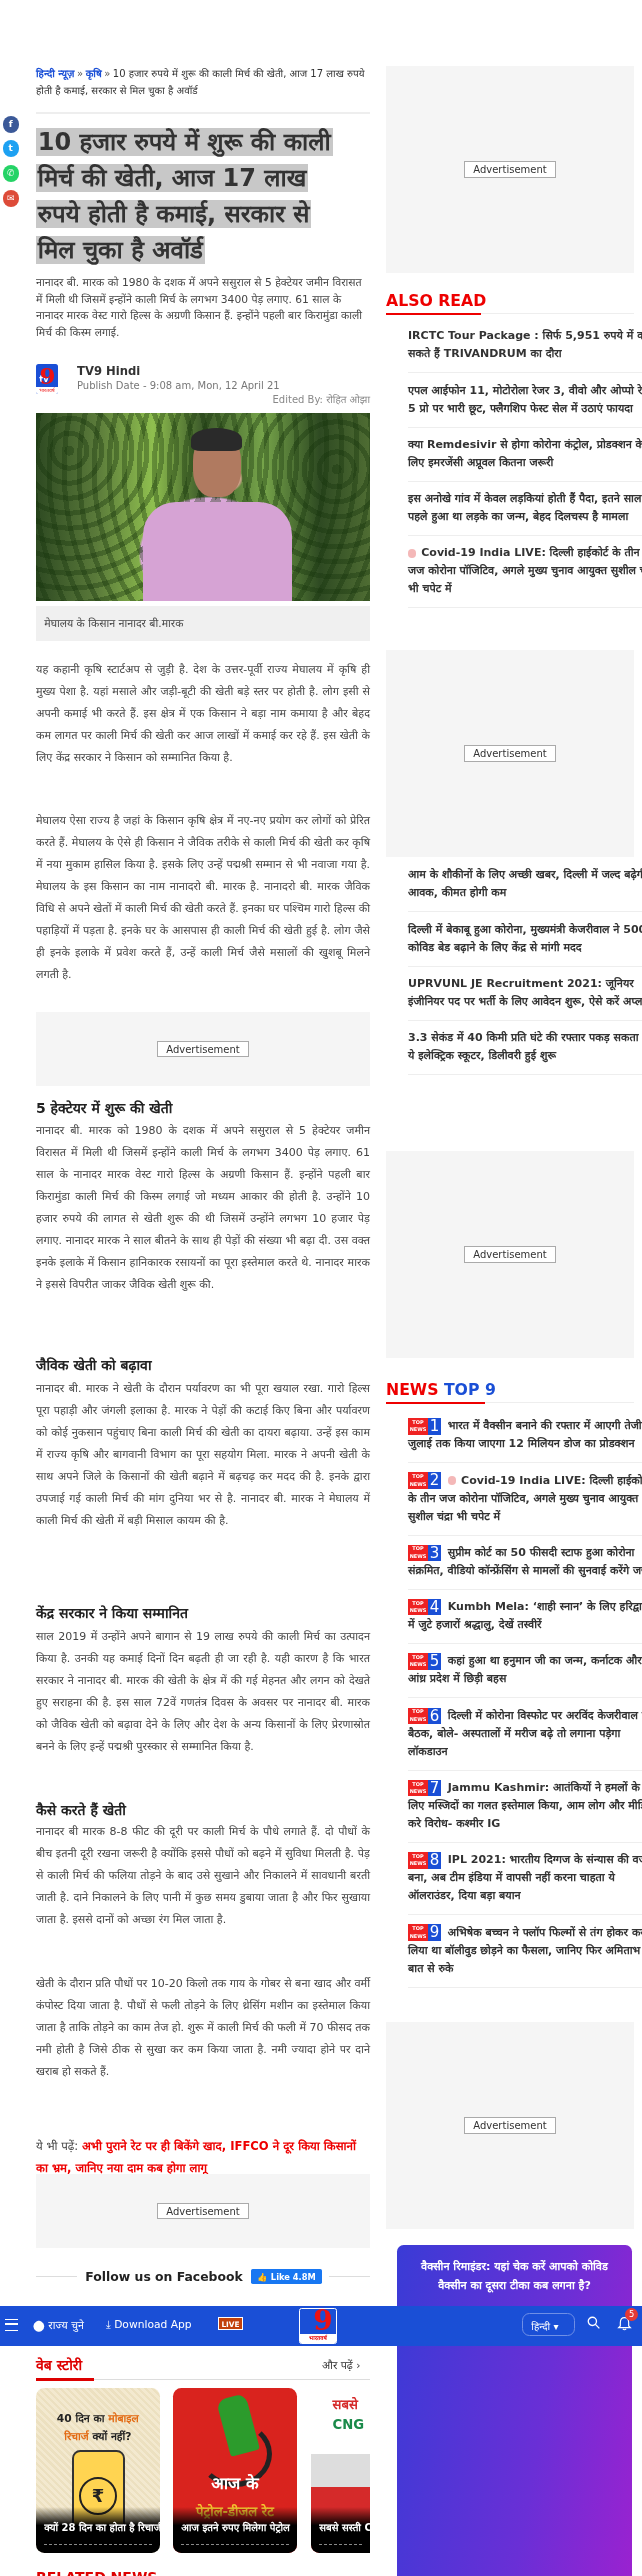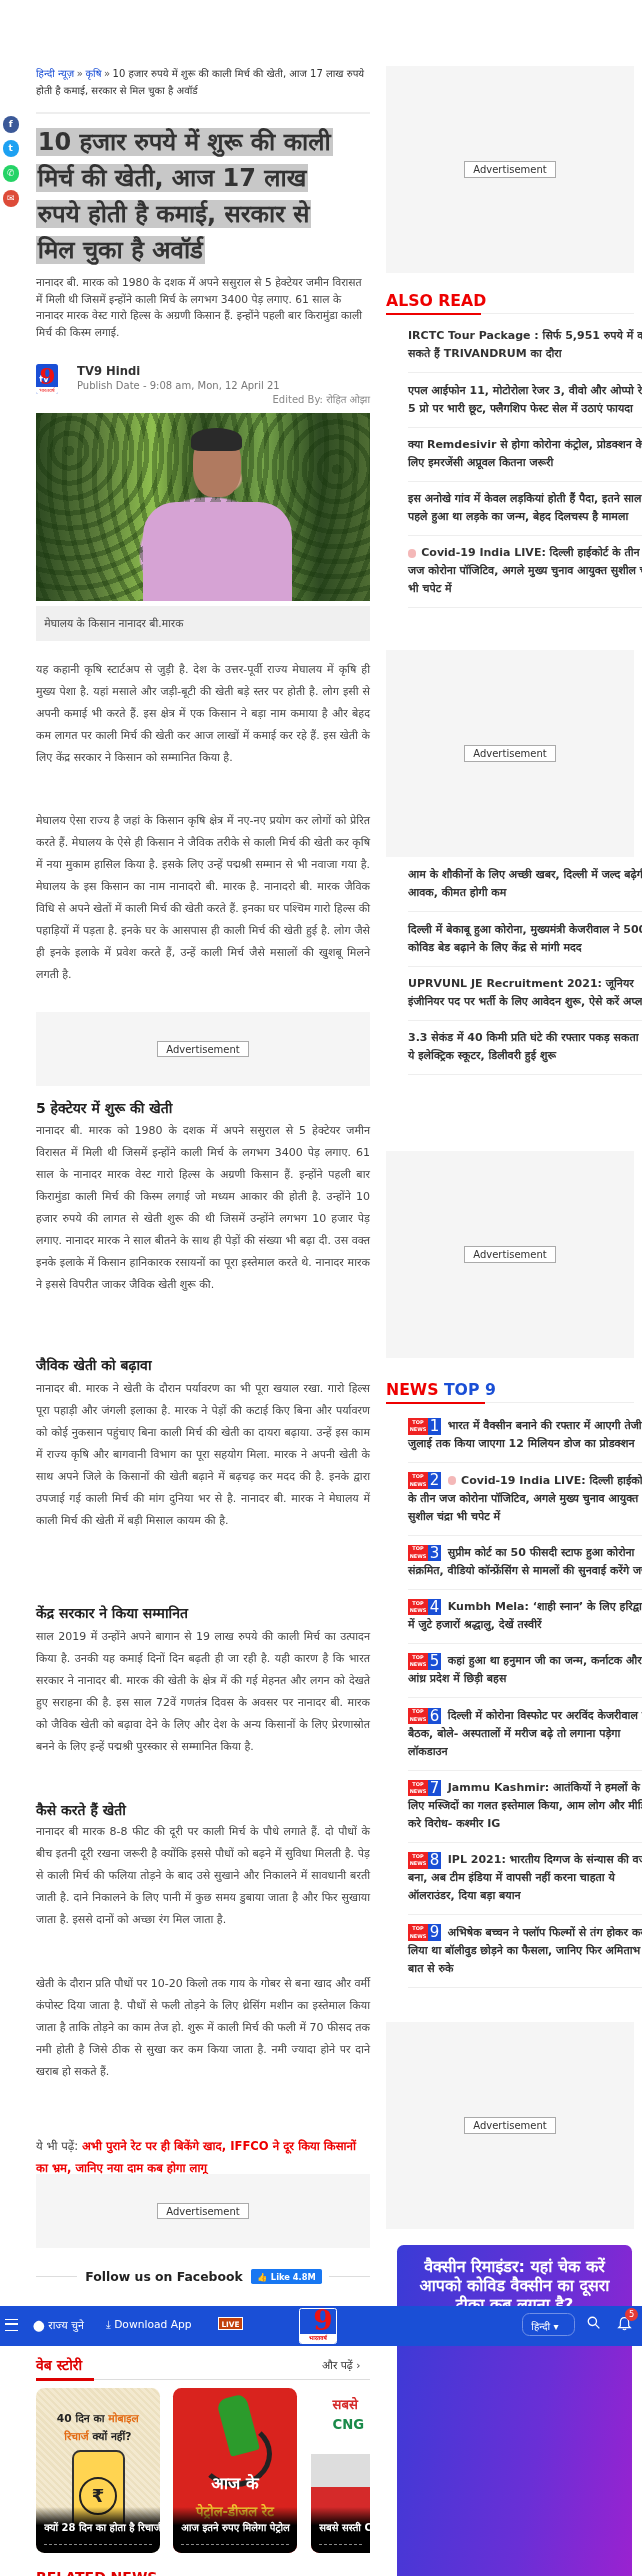--- a/index.html
+++ b/index.html
@@ -1,19 +1,19 @@
 <!DOCTYPE html>
 <html style="font-size:13.2px"><head>
 <meta charset="utf-8">
 <style>
   * { box-sizing: border-box; margin: 0; padding: 0; }
   html, body { width: 642px; height: 2576px; overflow: hidden; background: #fff; }
   body { font-family: "DejaVu Sans", "Liberation Sans", sans-serif; color: #222; position: relative; }
   .breadcrumb { position: absolute; left: 36px; top: 66px; width: 334px; font-size: 10px; line-height: 16.5px; color: #333; }
-  .breadcrumb a { color: #1a4fd6; text-decoration: none; }
+  .breadcrumb a { color: #1a4fd6; text-decoration: none; font-weight: bold; }
   .breadcrumb .sep { color: #555; padding: 0 2.5px; }
   .bc-divider { position: absolute; left: 36px; top: 112px; width: 334px; height: 1.7px; background: #eee; }
 
   .share { position: absolute; left: 2.5px; width: 16.5px; height: 16.5px; border-radius: 50%; display: flex; align-items: center; justify-content: center; color: #fff; font-size: 9px; font-weight: bold; }
   .share.fb { top: 116px; background: #3b5998; }
   .share.tw { top: 140px; background: #1da1f2; }
   .share.wa { top: 165px; background: #25d366; }
   .share.em { top: 190px; background: #dd4b39; }
 
   .title { position: absolute; left: 36px; top: 124px; width: 334px; font-size: 24px; line-height: 36px; font-weight: bold; color: #333; }
@@ -60,21 +60,21 @@
   .sec-title .gline { position: absolute; left: 0; right: 0; bottom: -4.1px; height: 0.8px; background: #eee; }
   .side-list { position: absolute; left: 408px; width: 248px; }
   .side-item { border-bottom: 0.8px solid #eee; padding: 8.3px 0 9px; font-size: 11px; line-height: 18px; color: #333; font-weight: bold; }
   .side-item .dot { display: inline-block; width: 8.3px; height: 8.3px; border-radius: 50%; background: #f4b8b8; margin-right: 5px; vertical-align: middle; }
   .top-badge { display: inline-flex; vertical-align: middle; margin-right: 6.6px; height: 16.5px; }
   .top-badge .t { background: #e22; color: #fff; font-size: 5px; line-height: 7.4px; font-weight: bold; padding: 0.8px 1.7px; width: 20px; text-align: center; display: flex; flex-direction: column; justify-content: center; }
   .top-badge .n { background: #1a4fd6; color: #fff; font-size: 15px; line-height: 16.5px; width: 13.2px; text-align: center; font-weight: normal; }
 
   .vaccine { position: absolute; left: 397px; top: 2245px; width: 235px; height: 331px; border-radius: 6.6px 6.6px 0 0;
     background: linear-gradient(100deg, #3a3bd6 0%, #6a2fd6 60%, #9a22d0 100%); color: #fff; padding: 0 8.3px; }
-  .vaccine .vt { font-size: 16px; font-weight: bold; line-height: 19px; text-align: center; padding-top: 11.6px; }
+  .vaccine .vt { font-size: 11px; font-weight: bold; line-height: 19px; text-align: center; padding-top: 11.6px; }
 
   
   .navbar { position: absolute; left: 0; top: 2306px; width: 642px; height: 40px; background: #1a4fd6; color: #fff; }
   .navbar .ham { position: absolute; left: 5px; top: 13.2px; width: 13.2px; height: 11.6px; border-top: 1.7px solid #fff; border-bottom: 1.7px solid #fff; }
   .navbar .ham::after { content: ""; position: absolute; left: 0; top: 3.3px; width: 13.2px; height: 1.7px; background: #fff; }
   .navbar .state { position: absolute; left: 33px; top: 11.6px; font-size: 10.7px; }
   .navbar .dl { position: absolute; left: 106px; top: 11.6px; font-size: 10.7px; }
   .navbar .live { position: absolute; left: 218px; top: 10.7px; width: 25px; height: 13.2px; background: #c2410c; color: #fff; font-size: 7.4px; font-weight: bold; text-align: center; line-height: 13.2px; border: 0.8px solid #fff; }
   .navbar .nlogo { position: absolute; left: 299px; top: 1.7px; width: 38px; height: 36px; background: #1a4fd6; border: 0.8px solid #fff; border-radius: 2.5px; overflow: hidden; }
   .navbar .nlogo .nine { position: absolute; right: 3.3px; top: -5px; font-size: 28px; font-weight: bold; color: #e11; font-family: "DejaVu Serif", serif; }

